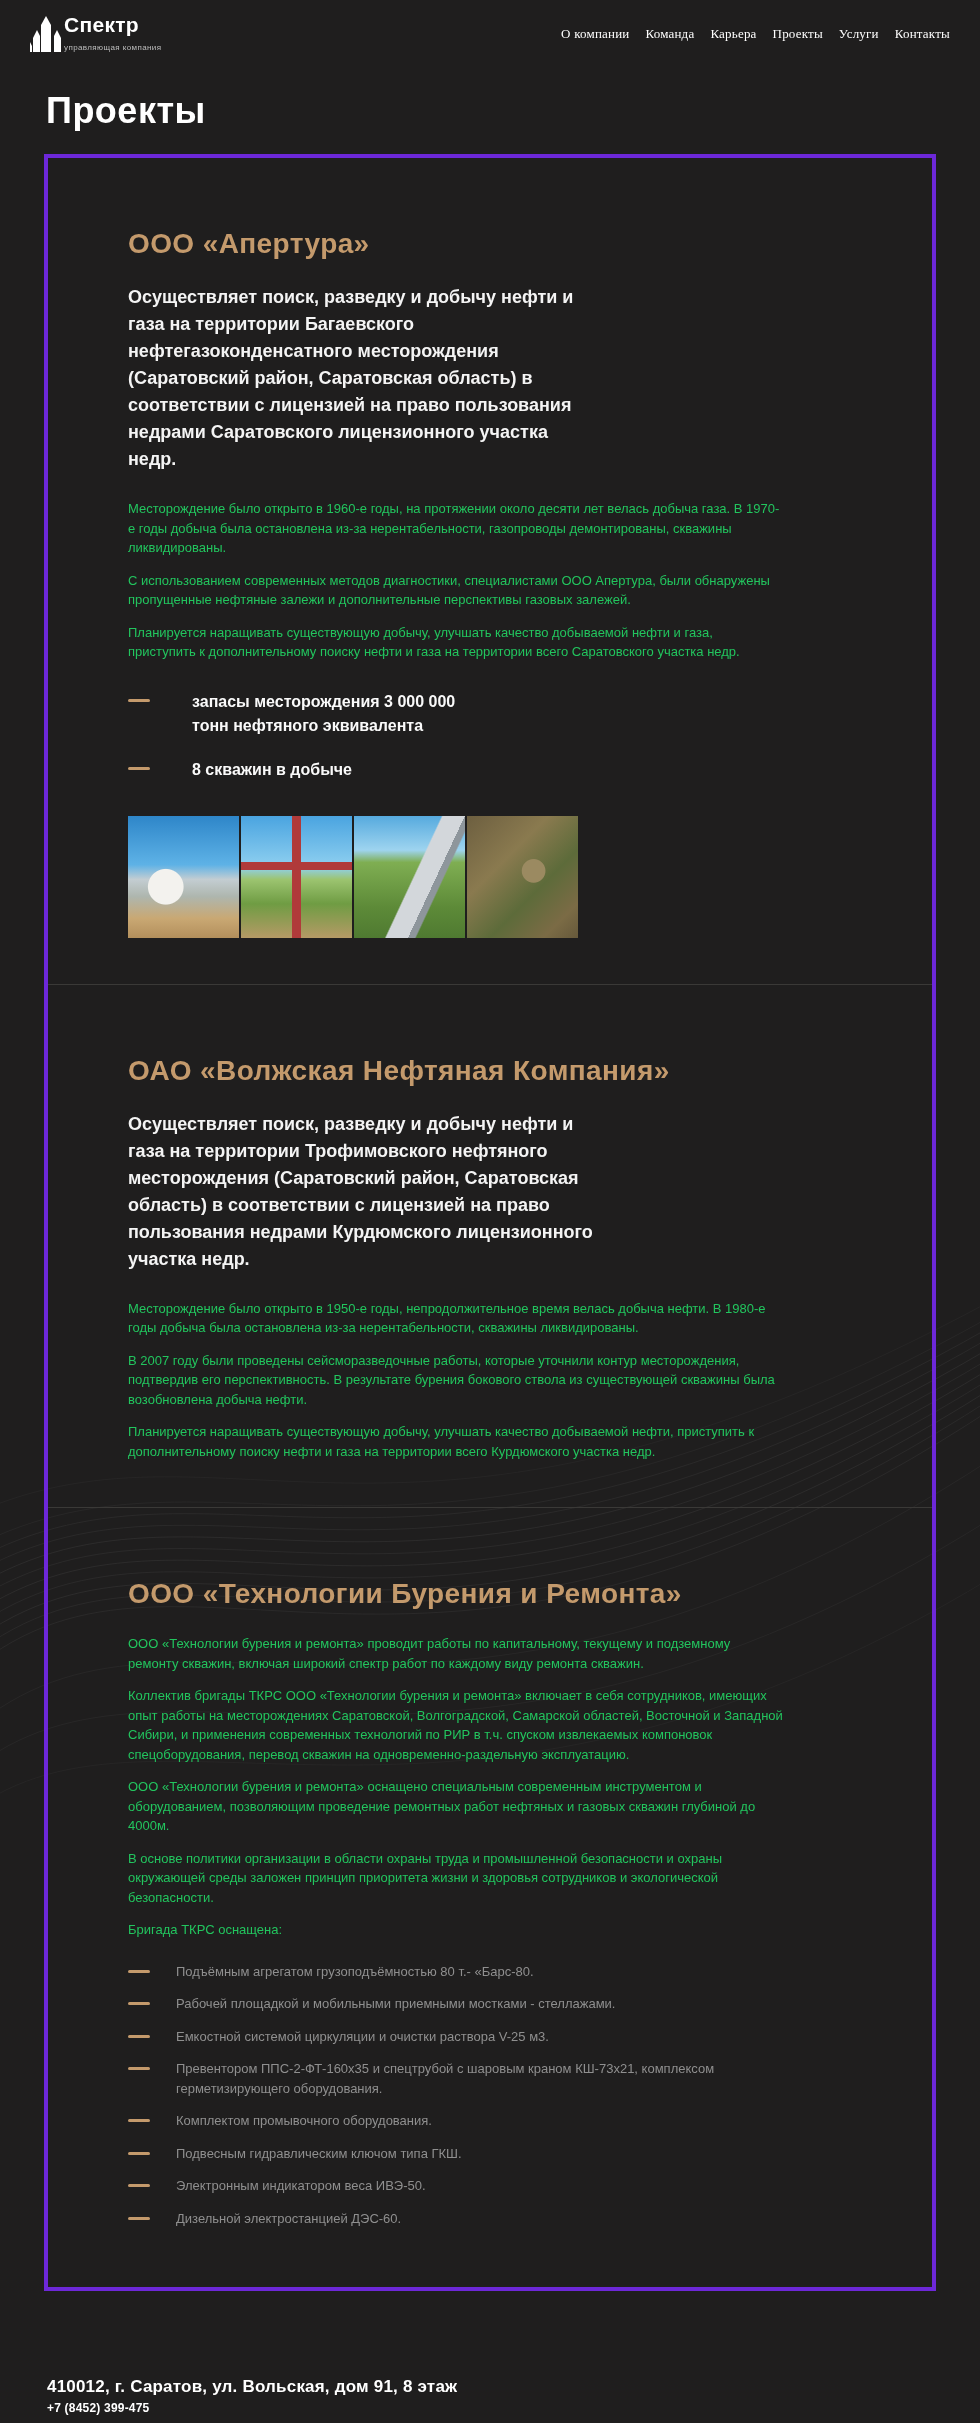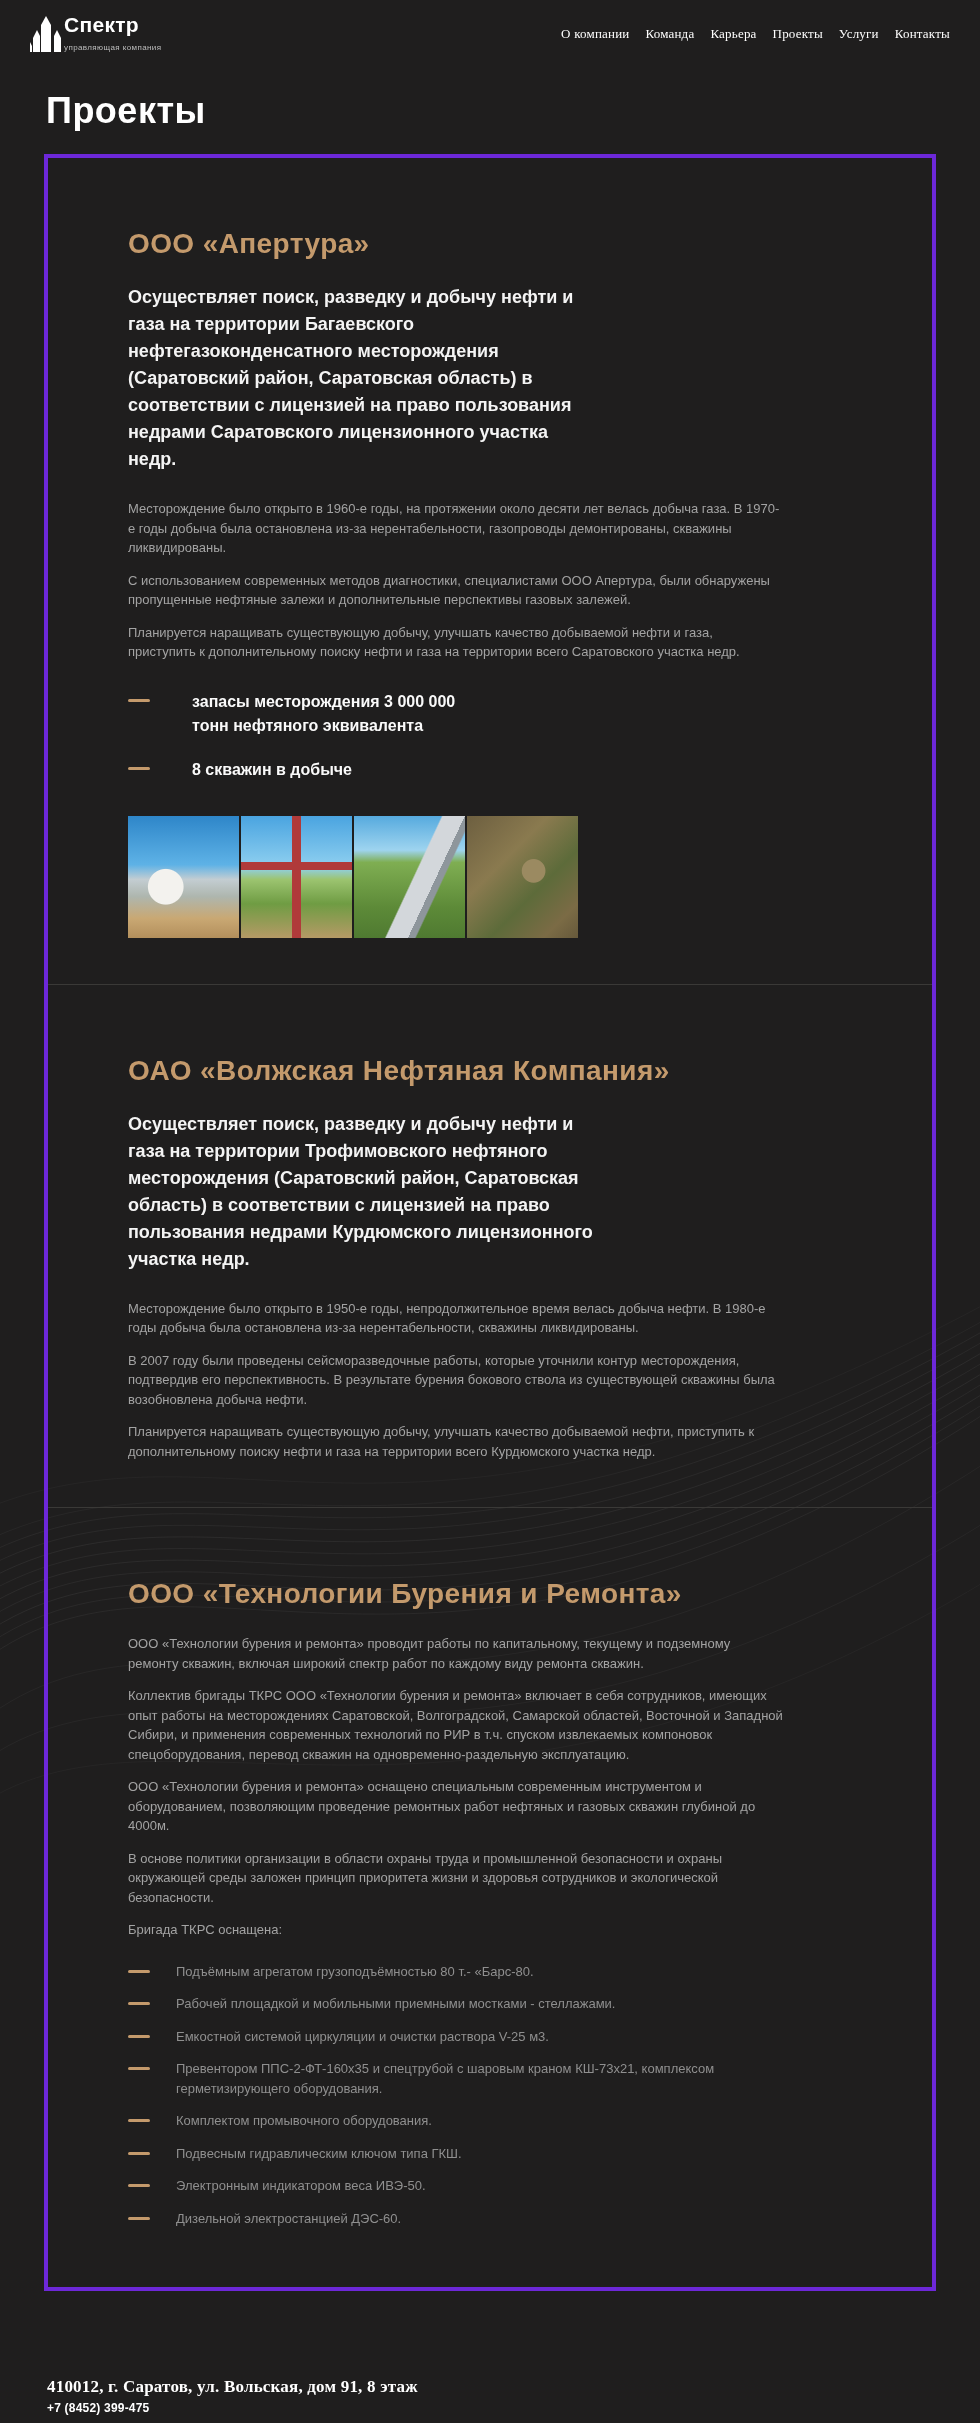--- a/index.html
+++ b/index.html
@@ -41,21 +41,21 @@
   .card + .card { border-top:1px solid #3a3937; }
   .card h2 {
     font-size:28px; font-weight:bold; color:#c49a6c; letter-spacing:.4px;
     margin-bottom:24px;
   }
   .lead {
     font-size:18px; font-weight:bold; line-height:1.5; color:#f4f4f4;
     max-width:470px; margin-bottom:26px;
   }
   .muted {
-    font-size:13px; line-height:1.5; color:#a3a3a3;
+    font-size:13px; line-height:1.5; color:#22c55e;
     max-width:655px; margin-bottom:13px;
   }
   .muted:last-child { margin-bottom:0; }
 
   .highlights { margin:28px 0 34px 0; }
   .highlight { display:flex; gap:42px; margin-bottom:20px; }
   .highlight:last-child { margin-bottom:0; }
   .dash {
     flex:0 0 auto; width:22px; height:3px; background:#c49a6c; border-radius:2px; margin-top:9px;
   }
@@ -91,21 +91,21 @@
   .equip-list .li-text { font-size:13px; line-height:1.5; color:#8f8f8f; }
 
   
   .waves {
     position:absolute; left:0; top:1180px; width:980px; height:680px;
     z-index:0; pointer-events:none;
   }
 
   
   .contact { margin:86px 17px 0 17px; display:flex; justify-content:space-between; align-items:flex-end; }
-  .contact-left .addr { font-size:17px; font-weight:bold; margin-bottom:4px; letter-spacing:.2px;font-family:Liberation Serif, serif; }
+  .contact-left .addr { font-size:17px; font-weight:bold; margin-bottom:4px; letter-spacing:.2px; }
   .contact-left .phone { font-size:12px; font-weight:bold; margin-bottom:14px; letter-spacing:.2px; cursor:pointer; }
 </style>
 </head>
 <body>
 
 <div class="page">
 
   <svg class="waves" viewBox="0 0 980 680" preserveAspectRatio="none" aria-hidden="true">
     <g fill="none" stroke="#ffffff" stroke-width="1">
       <path stroke-opacity="0.05" d="M-40 500 C 180 300, 420 620, 1020 210"></path>

